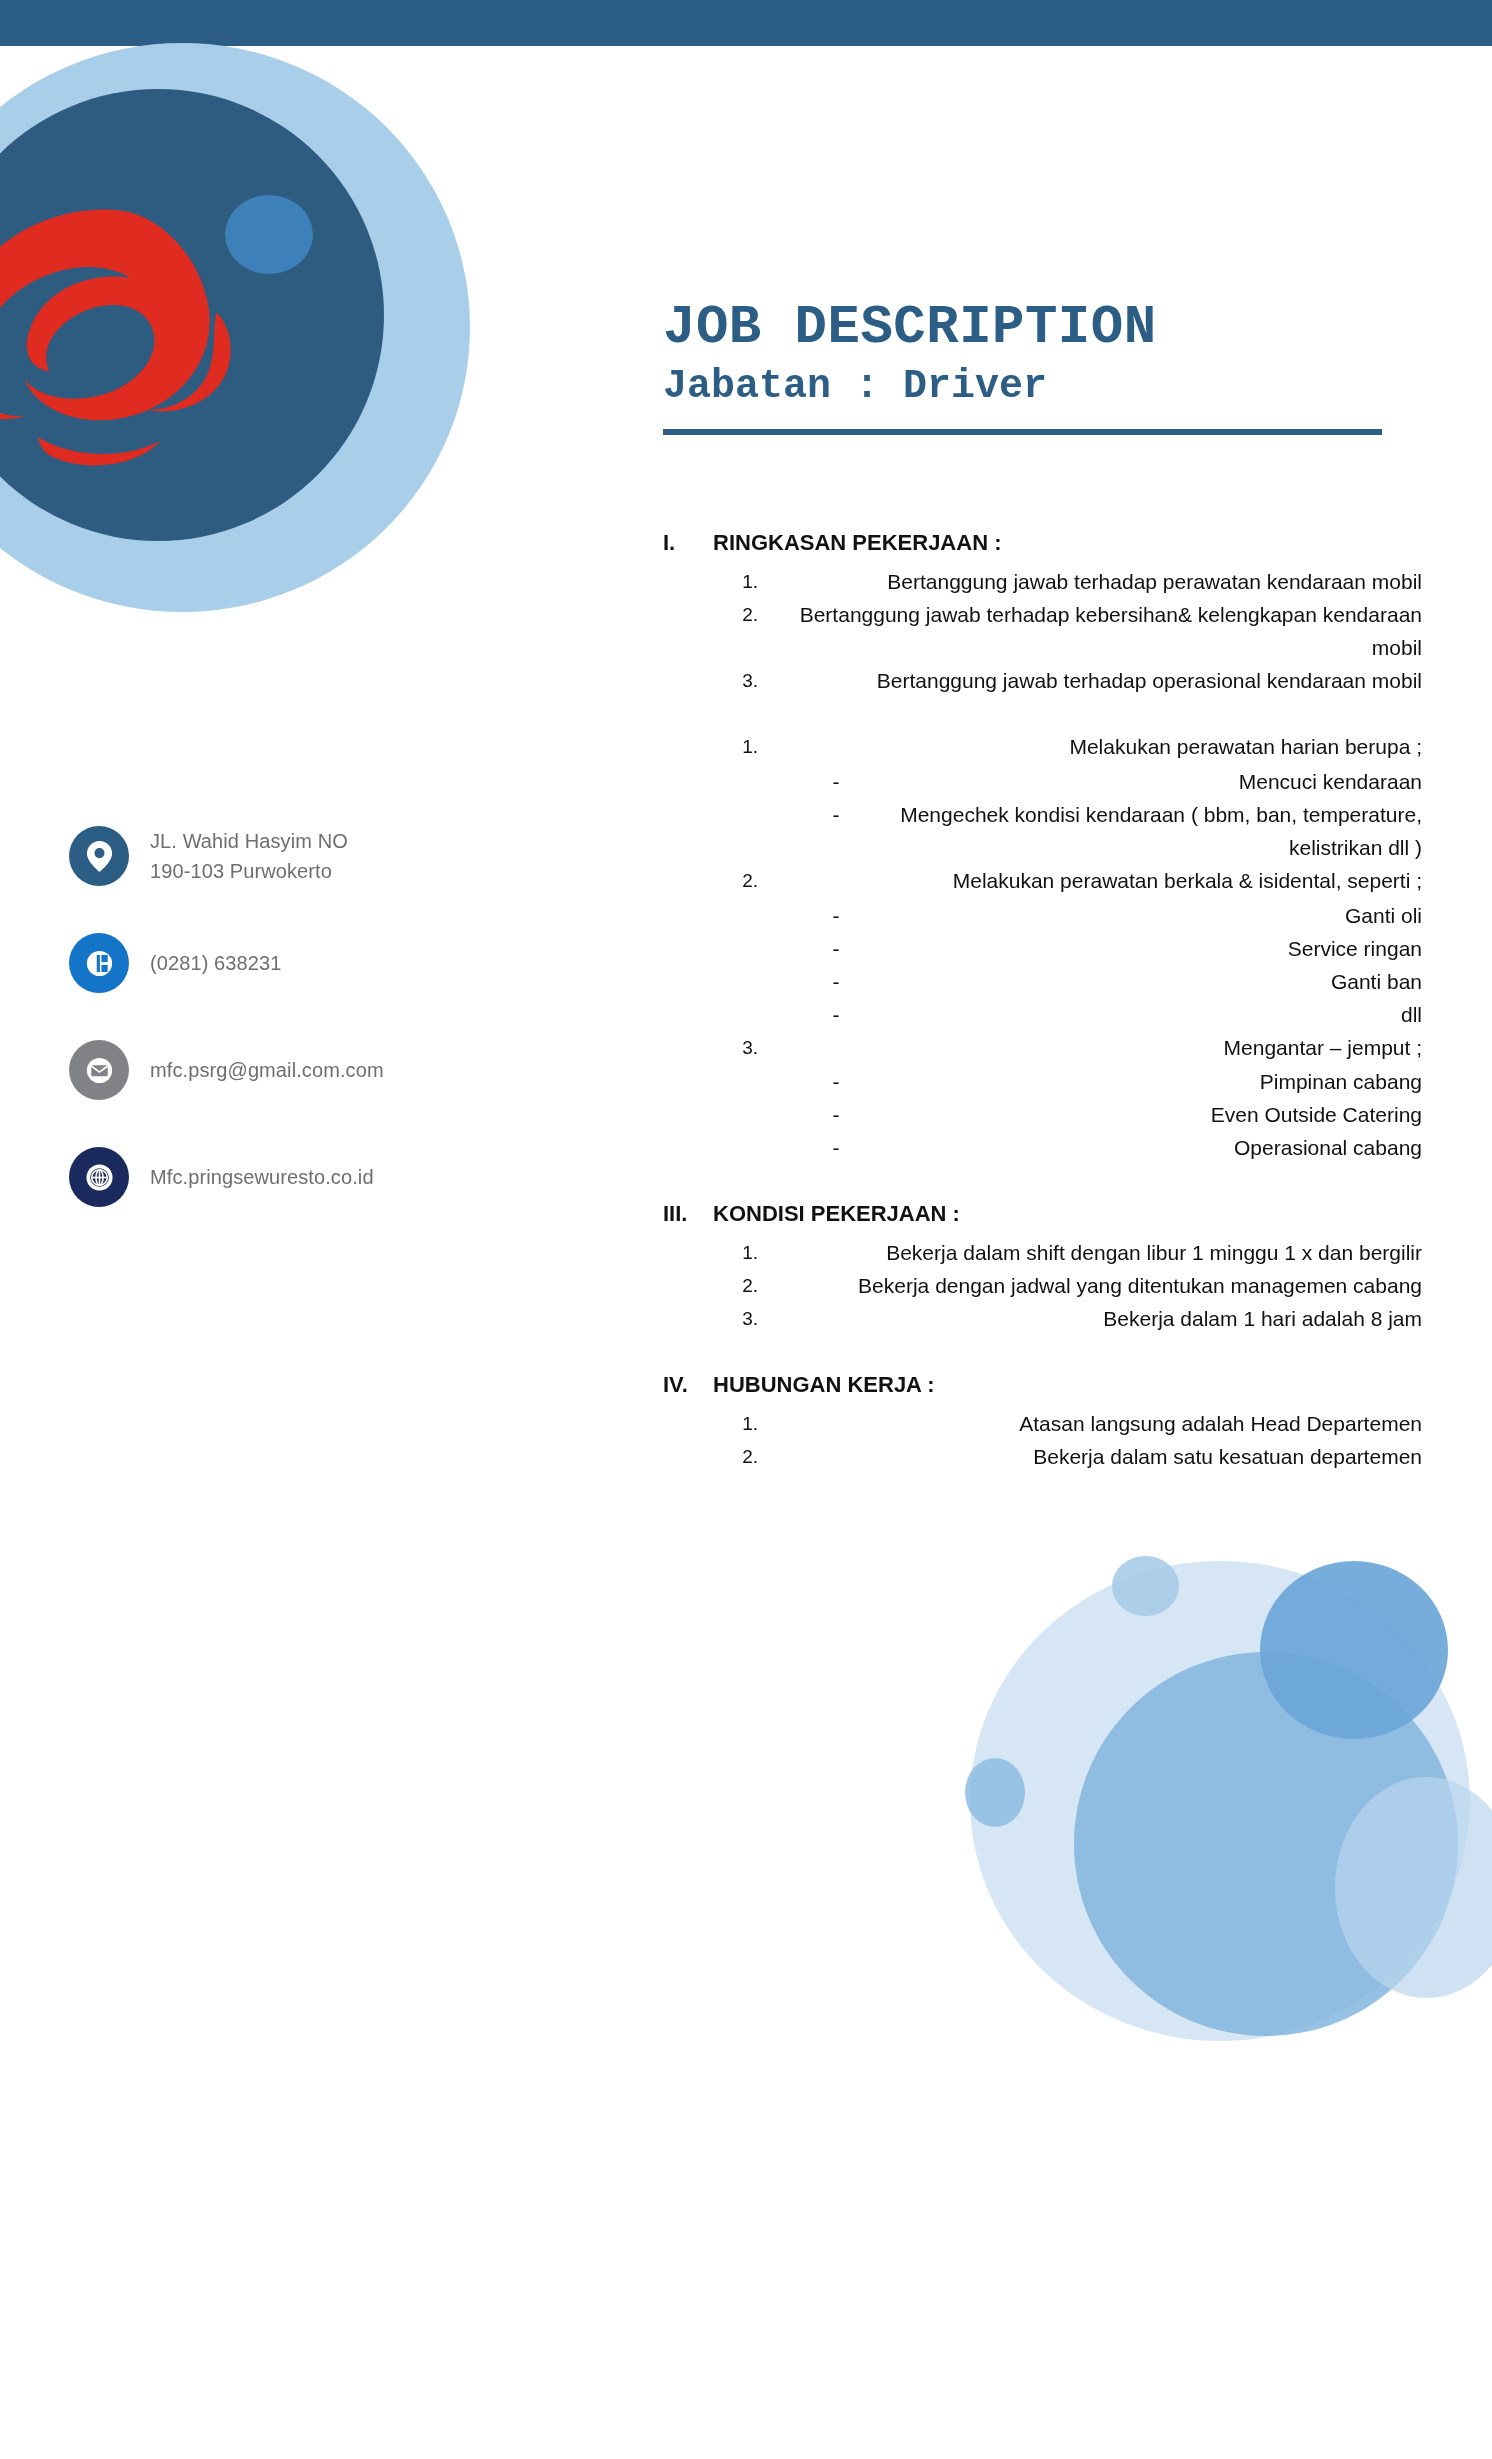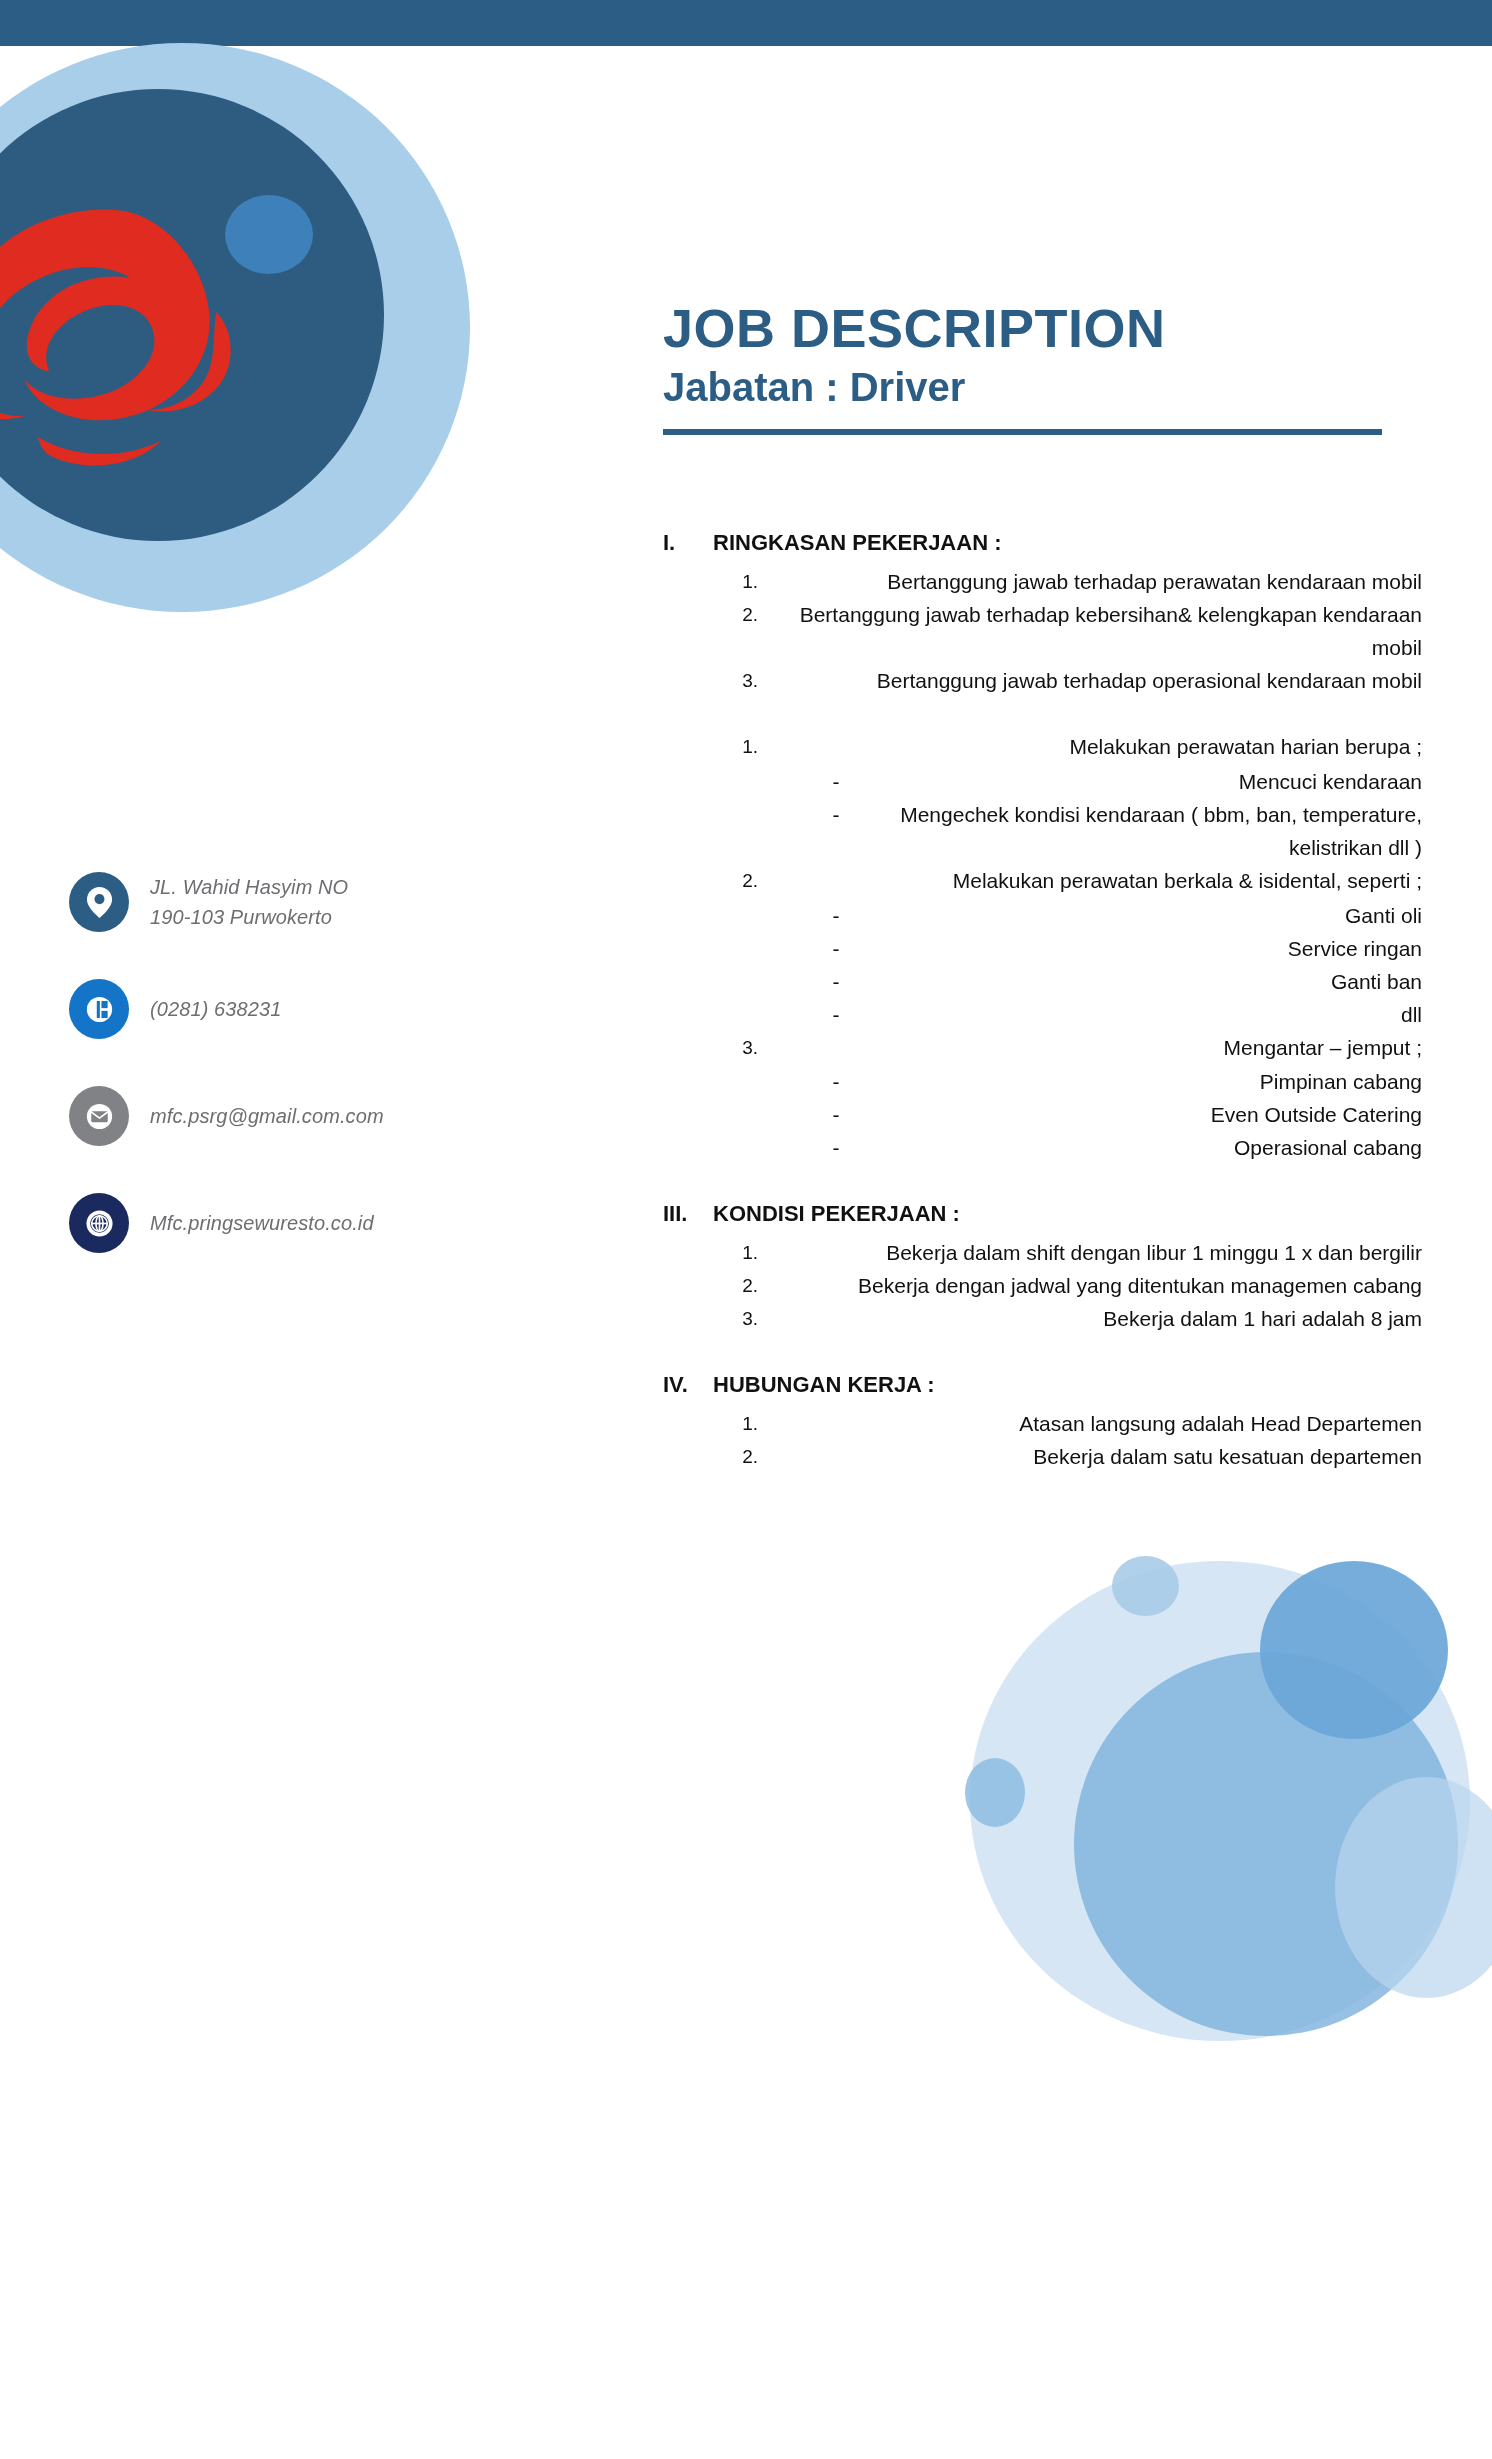--- a/index.html
+++ b/index.html
@@ -100,23 +100,22 @@
   }
   .logo-mark {
     position: absolute;
     left: 38px; top: 154px;
     width: 346px; height: 288px;
   }
 
   
   .contact-list {
     position: absolute;
-    left: 69px; top: 858px;
+    left: 69px; top: 812px;
     width: 442px;
-    font-style: italic;
   }
   .contact-row {
     display: flex;
     align-items: center;
     height: 88px;
     margin-bottom: 19px;
   }
   .contact-icon {
     width: 60px;
     height: 60px;
@@ -136,20 +135,21 @@
     line-height: 30px;
     color: #6d6e71;
     letter-spacing: 0.1px;
   }
 
   
   .doc {
     position: absolute;
     left: 663px; top: 298px;
     width: 730px;
+    font-family: Liberation Mono, monospace;
   }
   .doc-title {
     font-size: 54px;
     font-weight: bold;
     color: #2c5d85;
     letter-spacing: 0.5px;
     line-height: 60px;
     margin: 0;
   }
   .doc-subtitle {

